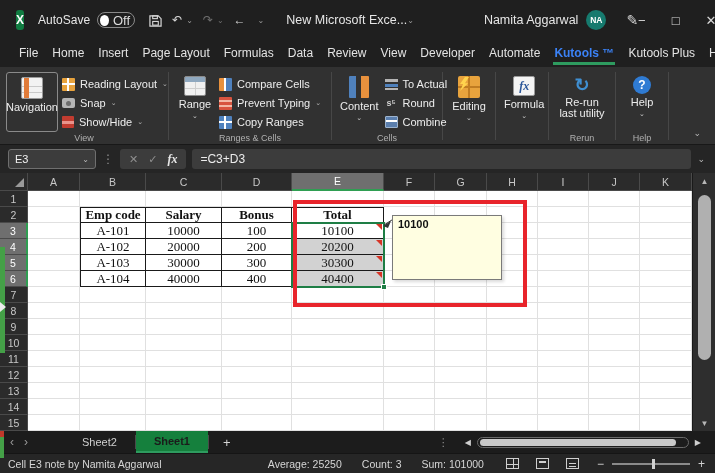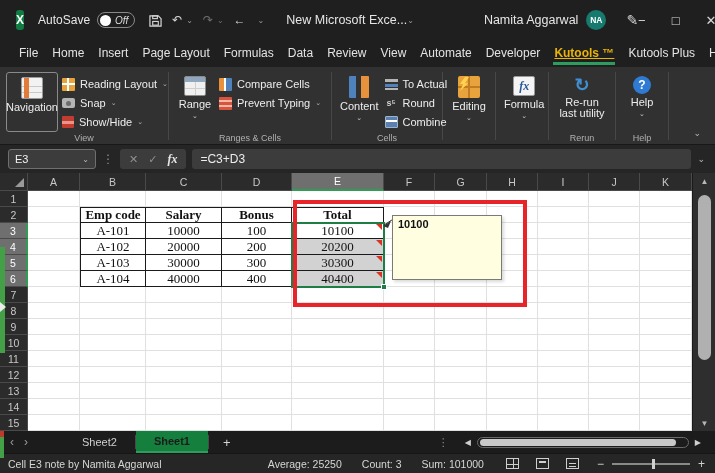--- a/index.html
+++ b/index.html
@@ -9,37 +9,37 @@
 
   
   .titlebar { position:absolute; top:0; left:0; width:715px; height:40px; background:#1f1f1f;
               display:flex; align-items:center; color:#e6e6e6; font-size:12px; padding:0 10px 0 16px; }
   .xl-logo { width:20px; height:20px; background:#107c41; border-radius:3px; display:flex;
              align-items:center; justify-content:center; color:#fff; font-weight:bold; font-size:12px; }
   .autosave { display:flex; align-items:center; gap:7px; margin-left:14px; }
   .toggle { width:38px; height:16px; border:1px solid #8a8a8a; border-radius:9px; display:flex;
             align-items:center; padding:1px 4px 1px 2px; gap:4px; }
   .knob { width:11px; height:11px; background:#fff; border-radius:50%; }
-  .toggle-state { font-size:10px; color:#dcdcdc;font-style:italic; }
+  .toggle-state { font-size:13px; color:#dcdcdc; }
   .qat { display:flex; align-items:center; gap:10px; margin-left:14px; color:#d8d8d8; }
   .qat .dim { color:#6f6f6f; }
   .mini-chev { font-size:8px; color:#9a9a9a; margin-left:-6px; }
   .doc-title { margin-left:22px; display:flex; align-items:center; gap:6px; white-space:nowrap; font-size:12.5px; }
   .tb-search { margin-left:36px; }
   .tb-user { margin-left:34px; display:flex; align-items:center; gap:8px; white-space:nowrap; font-size:12.5px; }
   .avatar { width:20px; height:20px; border-radius:50%; background:#167a6e; color:#fff; font-size:8.5px;
             font-weight:bold; display:flex; align-items:center; justify-content:center; }
   .pen { margin-left:20px; font-size:14px; color:#dcdcdc; }
   .winctl { margin-left:auto; display:flex; align-items:center; gap:26px; color:#d8d8d8; font-size:13px; padding-right:6px; }
 
   
   .tabsrow { position:absolute; top:40px; left:0; width:715px; height:27px; background:#1f1f1f;
              display:flex; align-items:center; padding:0 6px 0 12px; }
   .rtab { color:#e3e3e3; font-size:12px; padding:5px 7px 7px; white-space:nowrap; position:relative; }
-  .rtab.active { color:#eab308; font-weight:bold;text-decoration:underline; }
+  .rtab.active { color:#3b82f6; font-weight:bold; }
   .rtab.active::after { content:""; position:absolute; left:6px; right:6px; bottom:2px; height:2.5px; background:#2e9b5f; }
 
   
   .ribbon { position:absolute; top:67px; left:0; width:715px; height:78px; background:#313131;
             display:flex; align-items:stretch; border-bottom:1px solid #181818; }
   .rgroup { position:relative; display:flex; align-items:flex-start; padding:5px 6px 14px; }
   .rgroup-label { position:absolute; bottom:1px; left:0; right:0; text-align:center; font-size:9px; color:#b0b0b0; white-space:nowrap; }
   .rsep { width:1px; background:#474747; margin:5px 0 4px; }
   .bigbtn { display:flex; flex-direction:column; align-items:center; justify-content:flex-start;
             width:52px; padding:4px 2px 0; color:#ededed; font-size:11px; gap:2px; }
@@ -218,22 +218,22 @@
 
   <div class="tabsrow">
     <div class="rtab">File</div>
     <div class="rtab">Home</div>
     <div class="rtab">Insert</div>
     <div class="rtab">Page Layout</div>
     <div class="rtab">Formulas</div>
     <div class="rtab">Data</div>
     <div class="rtab">Review</div>
     <div class="rtab">View</div>
+    <div class="rtab">Developer</div>
     <div class="rtab">Automate</div>
-    <div class="rtab">Developer</div>
     <div class="rtab active">Kutools ™</div>
     <div class="rtab">Kutools Plus</div>
     <div class="rtab">Help</div>
 
   </div>
 
   <div class="ribbon">
 
     <div class="rgroup" style="width:168px">
       <div class="bigbtn bordered">
@@ -269,20 +269,24 @@
       </div>
       <div class="smallcol">
         <div class="smallitem">
           <span class="ic ic-compare"></span>
           <span>Compare Cells</span>
         </div>
         <div class="smallitem">
           <span class="ic ic-prevent"></span>
           <span>Prevent Typing</span>
           <span class="chev">⌄</span>
+        </div>
+        <div class="smallitem">
+          <span class="ic ic-copyrg"></span>
+          <span>Copy Ranges</span>
         </div>
       </div>
       <div class="rgroup-label">Ranges &amp; Cells</div>
     </div>
     <div class="rsep"></div>
 
     <div class="rgroup" style="width:110px">
       <div class="bigbtn" style="width:44px">
         <span class="ic ic-content"></span>
         <span>Content</span>

